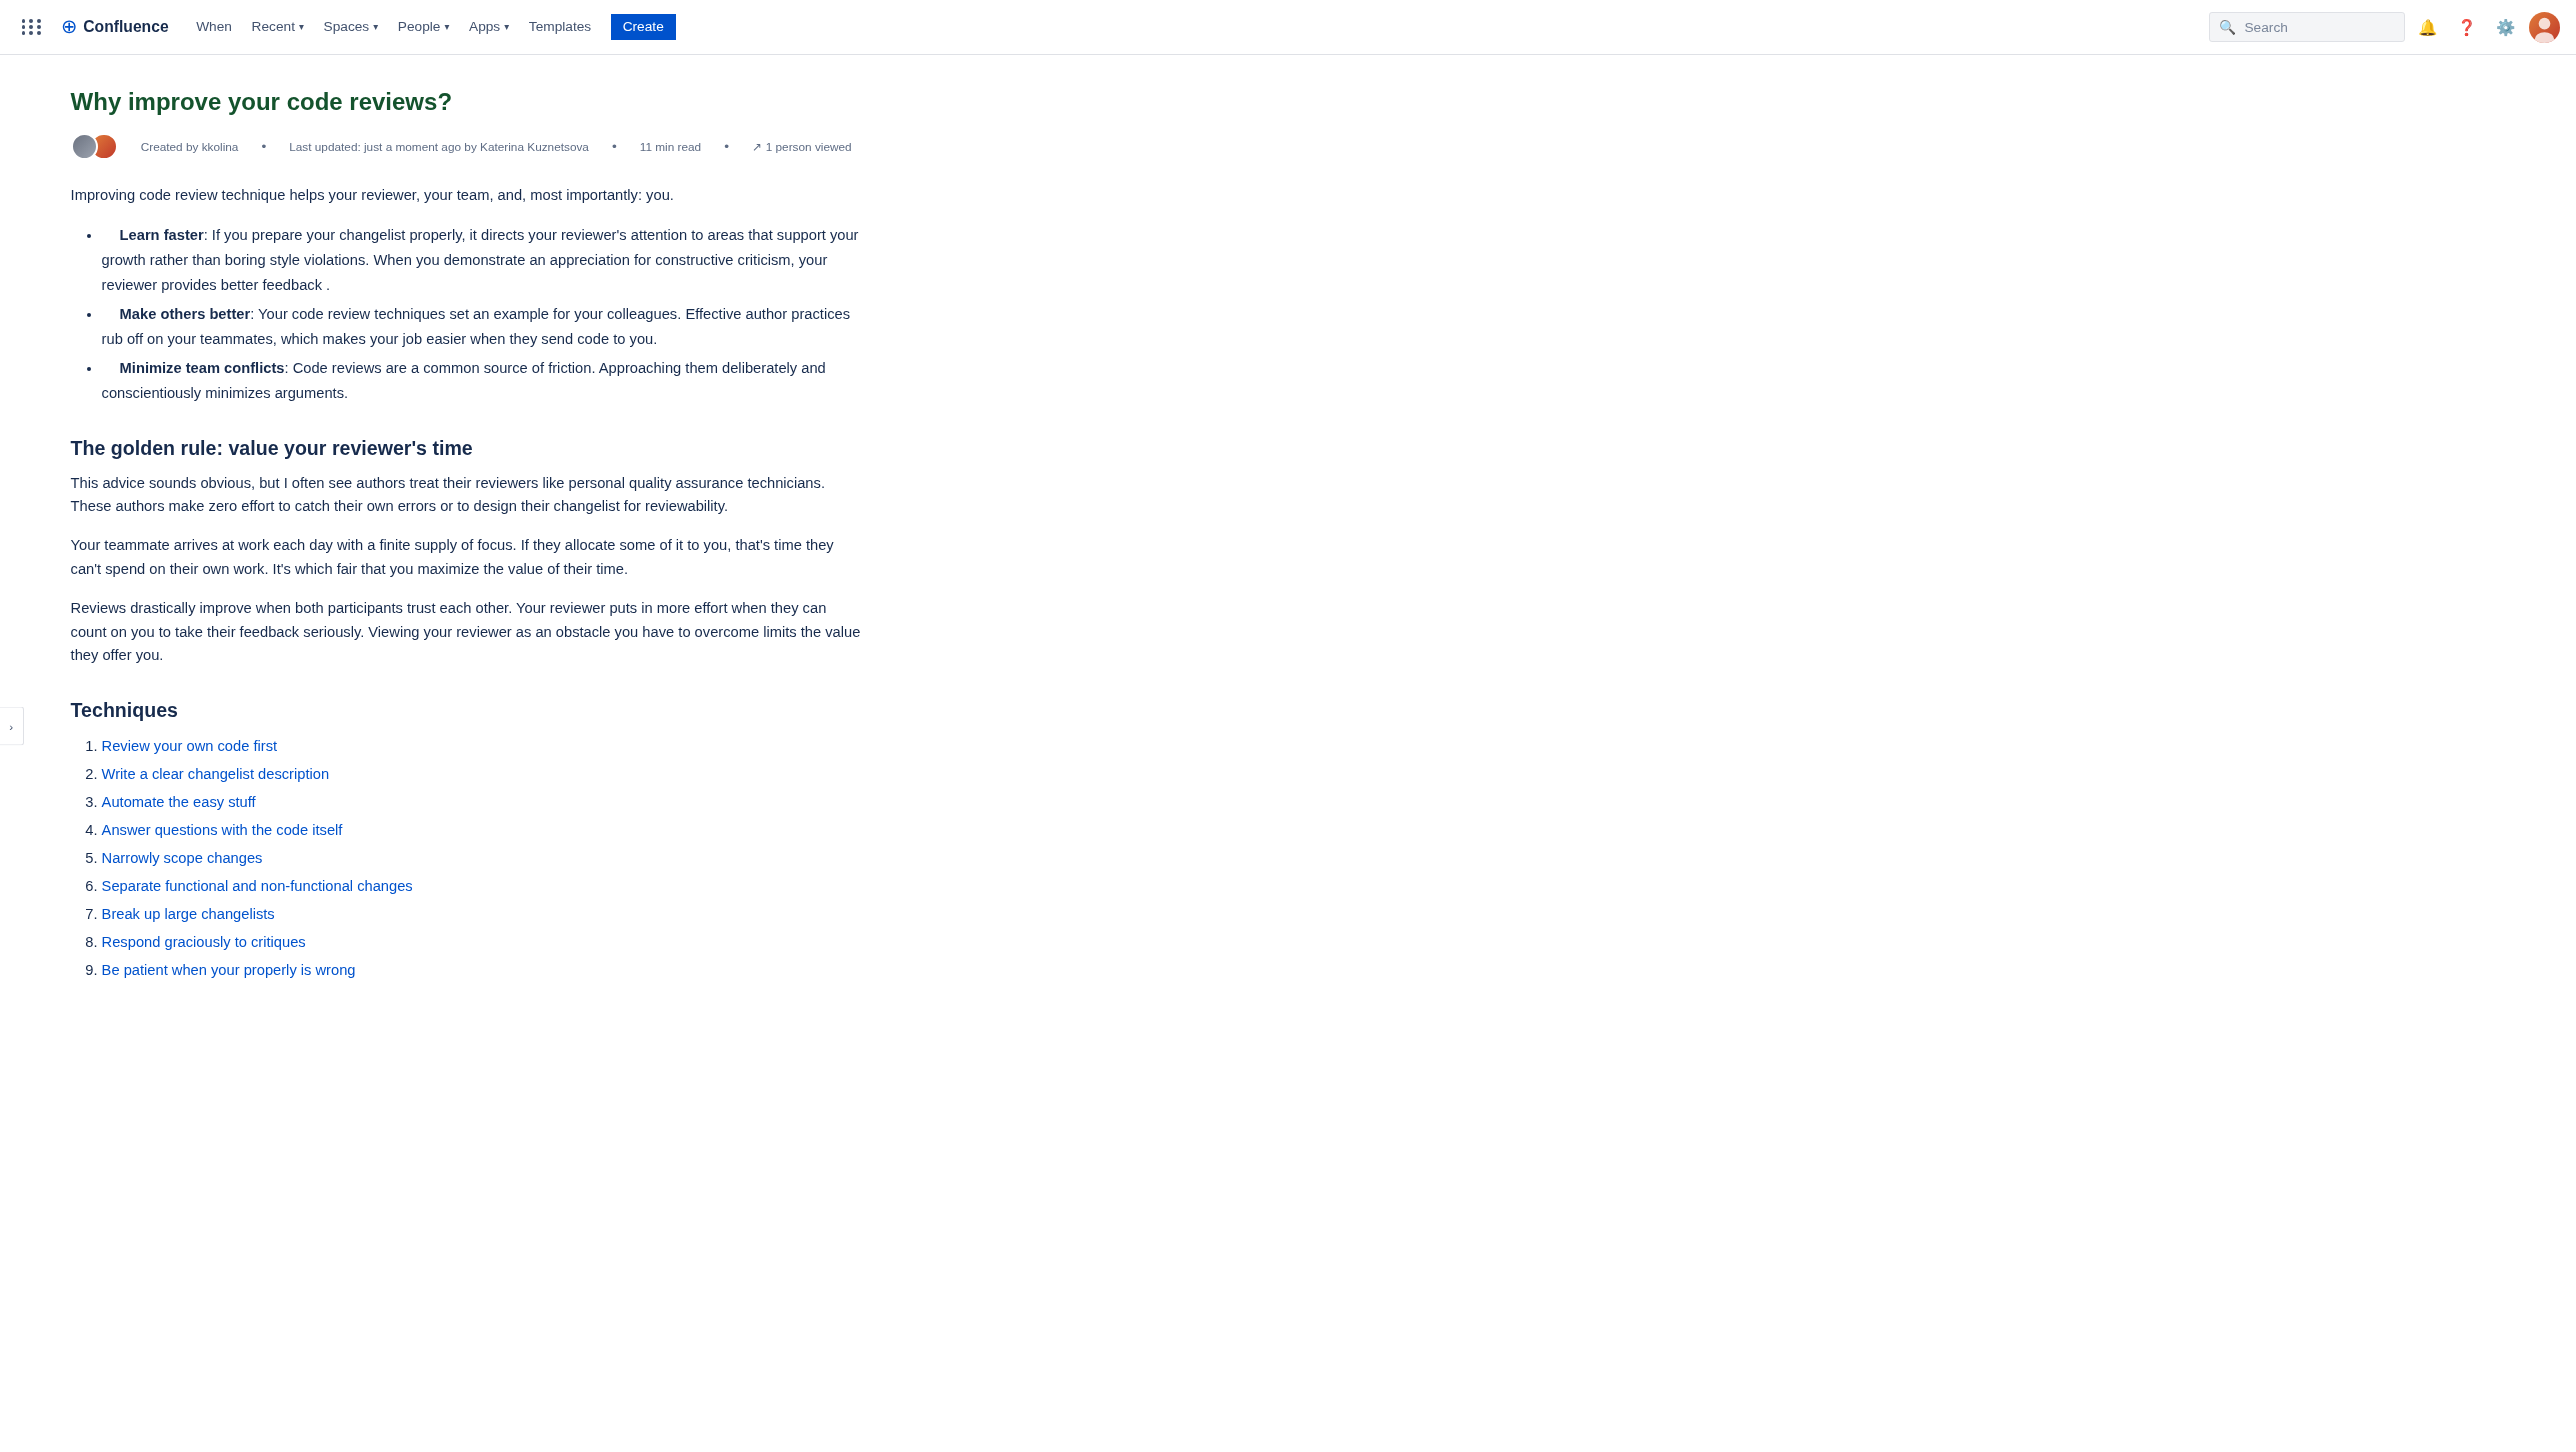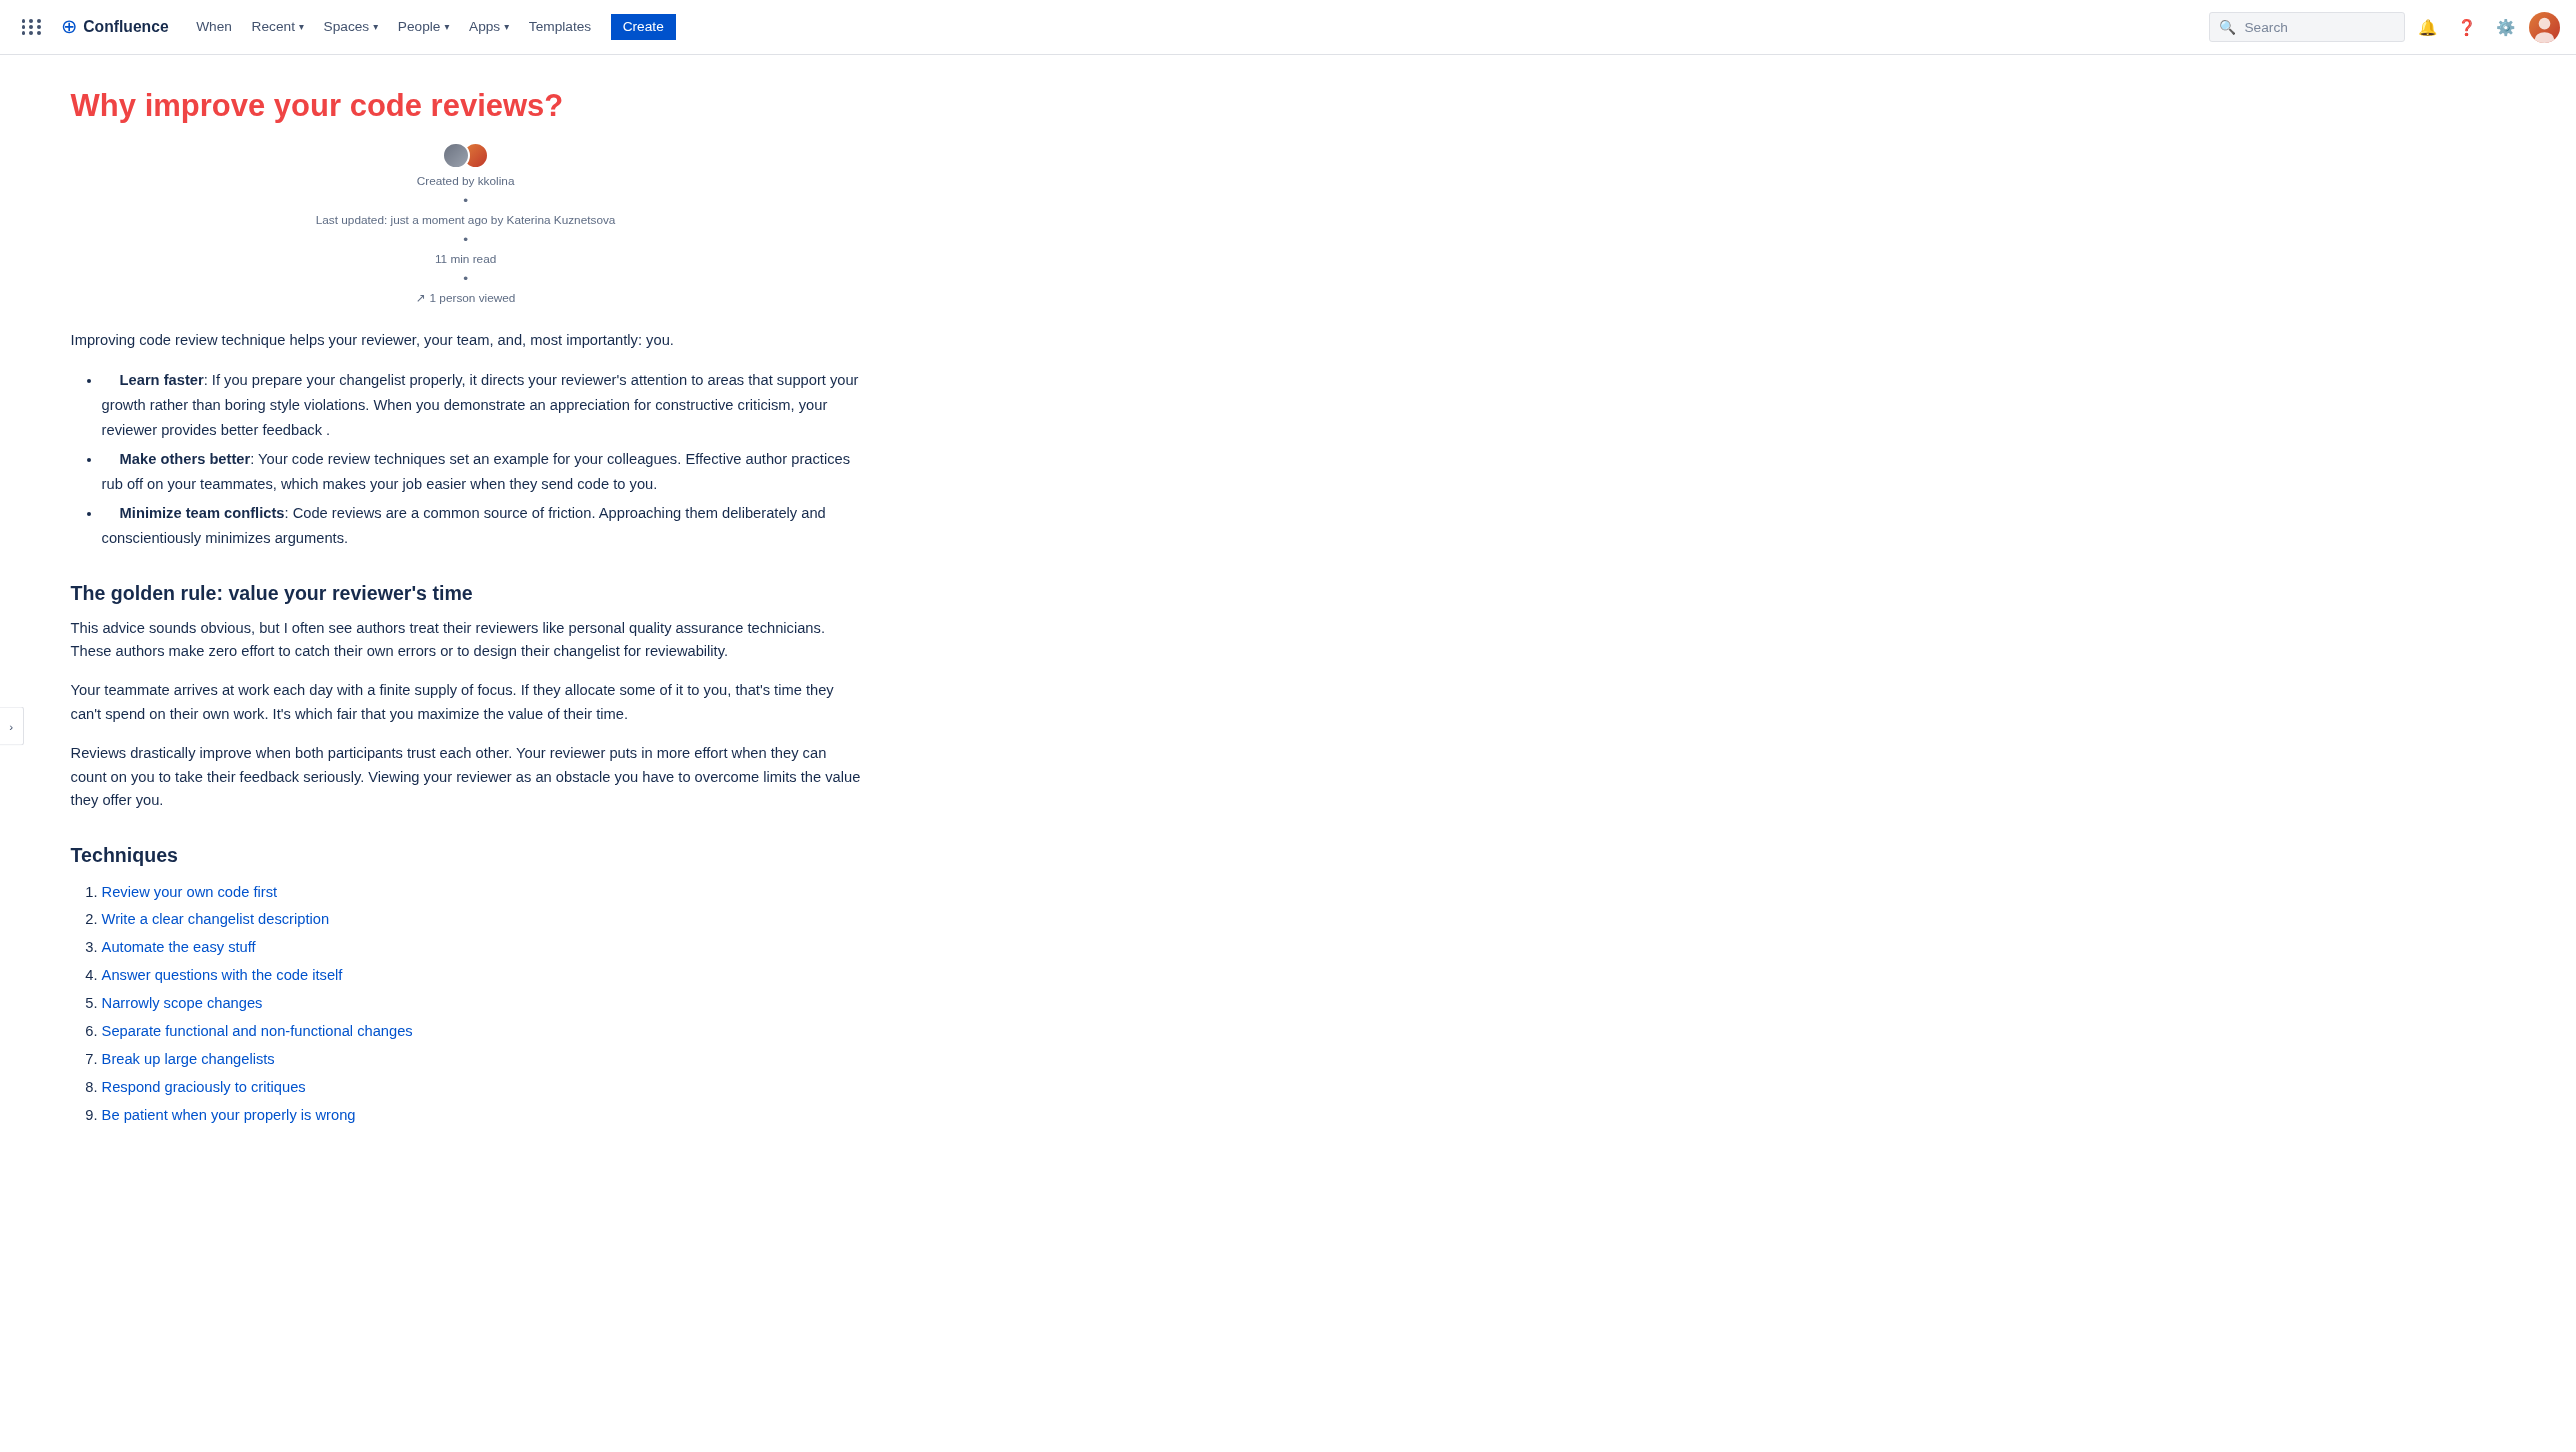--- a/index.html
+++ b/index.html
@@ -65,34 +65,33 @@
     
     .main-content {
       margin-top: 55px;
       margin-left: 23.6px;
       padding: 31px 47px 79px 47px;
       max-width: 884px;
     }
 
     
     .page-title {
-      font-size: 31px;
+      font-size: 24px;
       font-weight: 700;
-      color: #ef4444;
+      color: #14532d;
       margin-bottom: 15.7px;
       line-height: 1.3;
     }
 
     
     .meta-section {
       display: flex;
       align-items: center;
-      gap: 5px;
+      gap: 23px;
       margin-bottom: 23.6px;
-      flex-direction: column;
     }
     .avatars { display: flex; gap: -3.9px; position: relative; }
     .avatar-sm { width: 27.5px; height: 27.5px; border-radius: 50%; border: 2px solid #fff; }
     .avatar-sm:nth-child(1) { background: linear-gradient(135deg, #6b7280, #9ca3af); z-index: 2; }
     .avatar-sm:nth-child(2) { background: linear-gradient(135deg, #e07b39, #c0392b); margin-left: -7.9px; z-index: 1; }
     .meta-text { font-size: 11.8px; color: #5e6c84; }
     .meta-dot { color: #5e6c84; }
     .meta-views { display: flex; align-items: center; gap: 3.9px; color: #5e6c84; font-size: 11.8px; }
 
     

